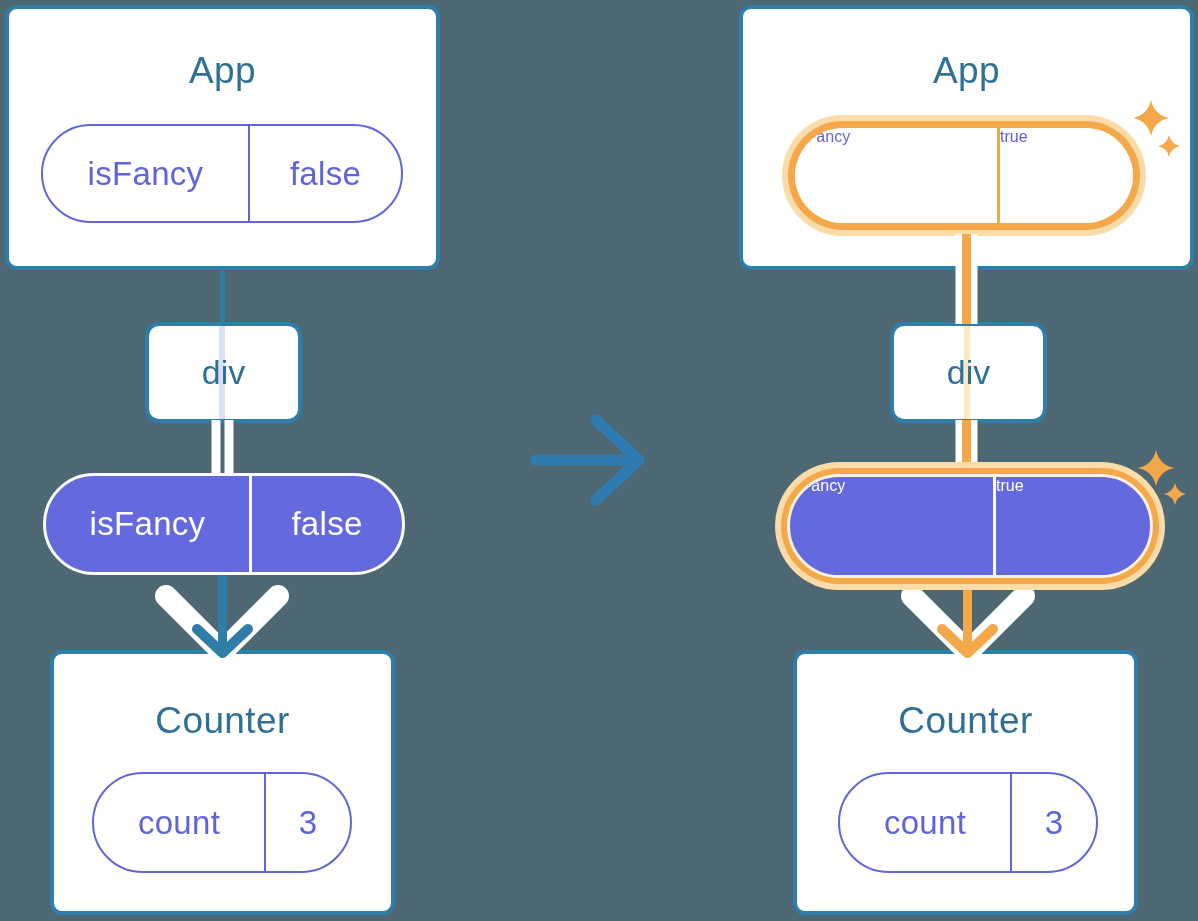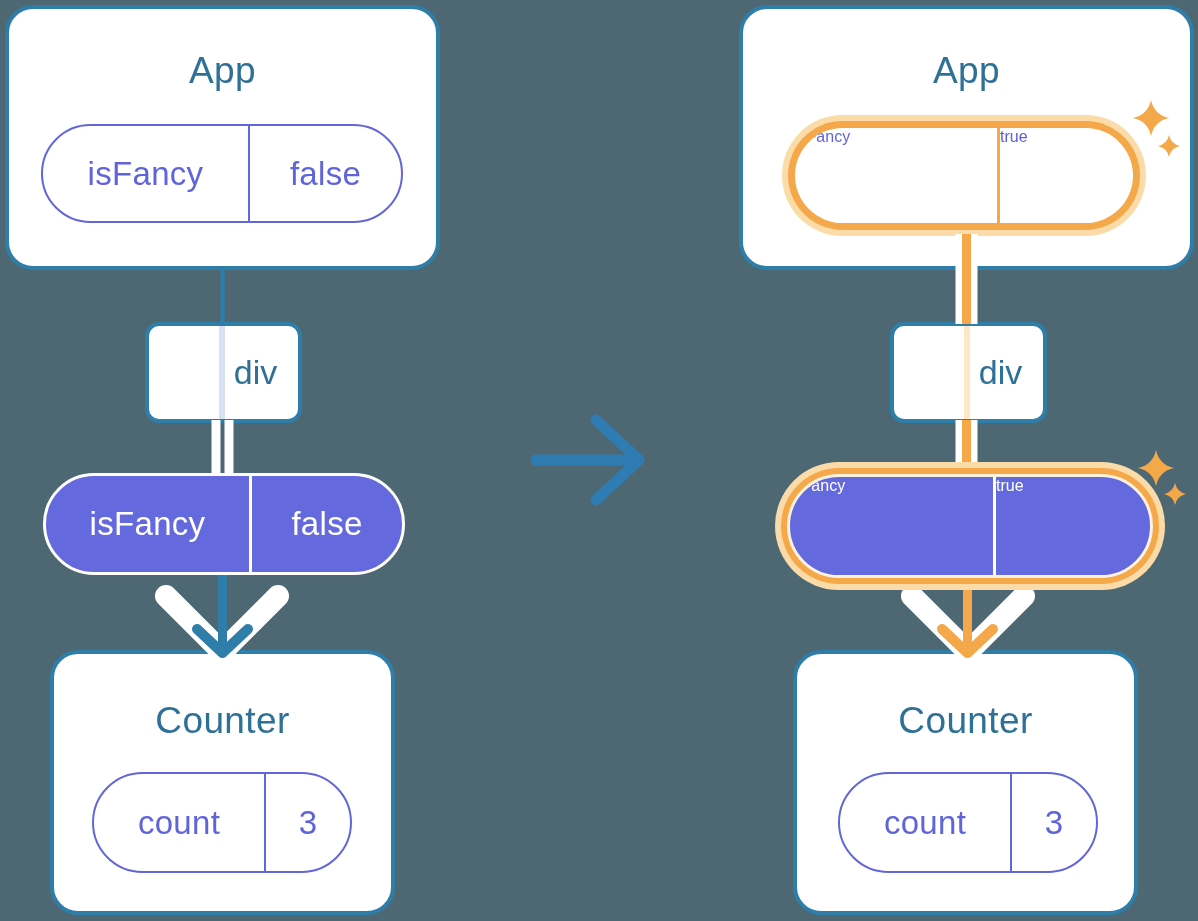--- a/index.html
+++ b/index.html
@@ -3,33 +3,33 @@
 <meta charset="utf-8">
 <style>
   html,body { margin:0; padding:0; background:#4D6872; }
   .canvas {
     position:relative; width:1198px; height:921px; overflow:hidden;
     background:#4D6872;
     font-family:"Liberation Sans", sans-serif;
   }
   .card {
     position:absolute; background:#ffffff;
-    border:4px solid #2E7EA9; border-radius:28px;
+    border:4px solid #2E7EA9; border-radius:12px;
     box-sizing:border-box; z-index:2;
   }
   .card-title {
     position:absolute; left:0; right:0; top:41px; margin:0;
     text-align:center; font-size:37px; font-weight:500;
     color:#2F7096; letter-spacing:0.4px;
   }
   .counter-title { top:46px; }
   .div-label {
     position:relative; z-index:1; width:100%; height:100%;
     display:flex; align-items:center; justify-content:center;
-    font-size:34px; font-weight:500; color:#2F7096;margin-left:32px;
+    font-size:34px; font-weight:500; color:#2F7096;
   }
   .trace {
     position:absolute; top:0; bottom:0; width:6px; z-index:0;
   }
   .pill {
     position:absolute; display:flex; align-items:stretch;
     box-sizing:border-box; overflow:hidden;
   }
   .pill .cell {
     display:flex; align-items:center; justify-content:center;

